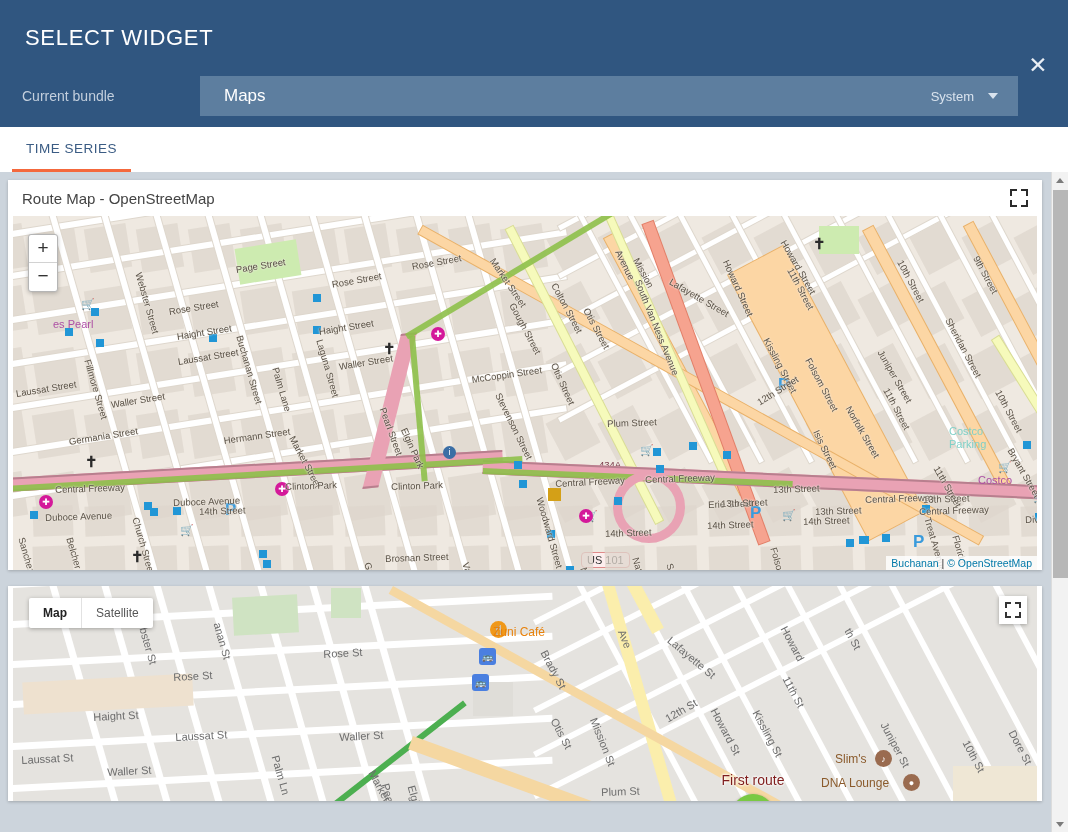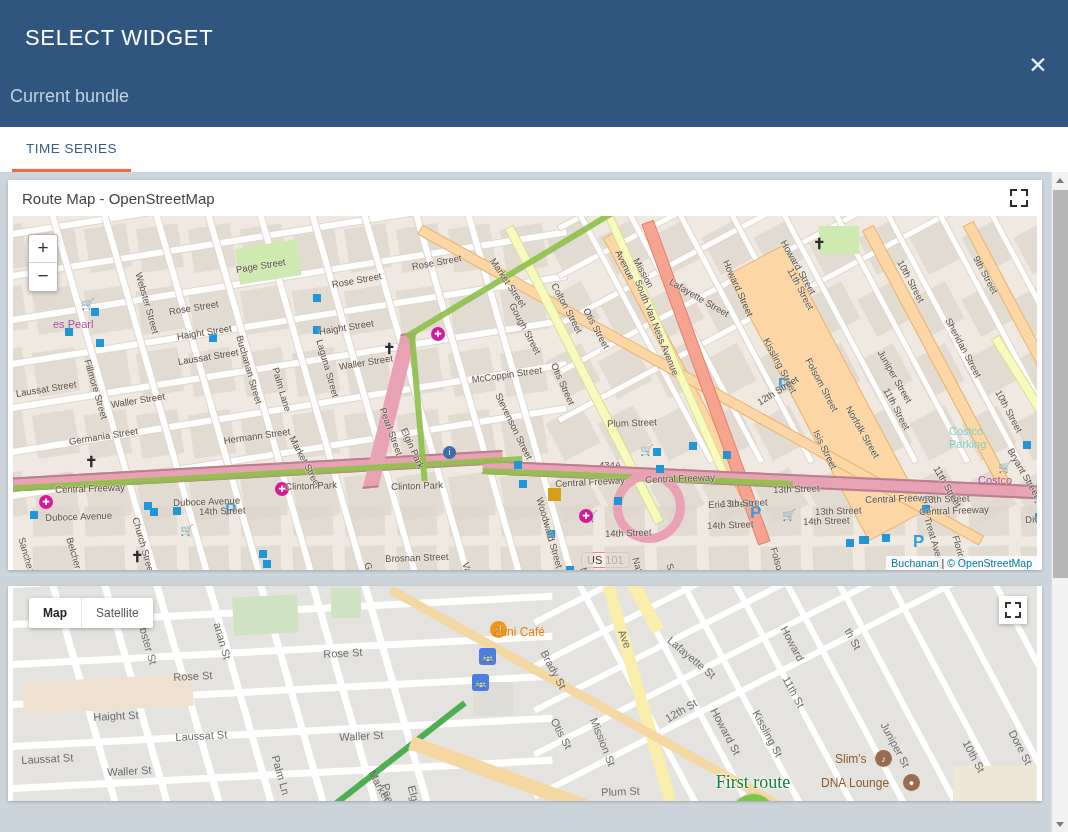--- a/index.html
+++ b/index.html
@@ -40,22 +40,22 @@
   }
   .bundle-row {
     position: absolute;
     left: 0; top: 76px;
     width: 1068px; height: 40px;
     display: flex;
     align-items: center;
   }
   .bundle-label {
     width: 200px;
-    padding-left: 10px;
-    font-size: 18px;
+    padding-left: 22px;
+    font-size: 14px;
     color: #c3cfdd;
   }
   .bundle-select {
     position: relative;
     width: 818px;
     height: 40px;
     background: #5d7e9f;
     display: flex;
     align-items: center;
     cursor: pointer;
@@ -277,25 +277,24 @@
     width: 44px; height: 44px;
     border-radius: 50%;
     background: #7ac943;
     display: flex; align-items: center; justify-content: center;
     box-shadow: 0 1px 3px rgba(0,0,0,0.4);
   }
   .route-marker .label {
     position: absolute;
     left: 50%; top: -22px;
     transform: translateX(-50%);
-    font-size: 18px;
-    color: #15803d;
+    font-size: 14px;
+    color: #7f1d1d;
     white-space: nowrap;
     text-shadow: 0 0 3px #fff, 0 0 3px #fff, 0 0 3px #fff;
-    font-family: Liberation Serif, serif;
   }
 
   
   .gm { background: #e5e3df; }
   .gm .groad { position: absolute; background: #ffffff; transform-origin: 0 0; }
   .gm .groad.arterial { background: #fbeeac; }
   .gm .groad.ramp { background: #f5d7a1; }
   .gm .gfill { position: absolute; background: #dfddd8; }
   .gm .ggreen { position: absolute; background: #cfe3c2; }
   .gm .glabel {
@@ -393,20 +392,27 @@
 </style>
 </head>
 <body>
 
 <div class="dialog-header">
   <div class="dialog-title">SELECT WIDGET</div>
   <div class="close-button">✕</div>
 
   <div class="bundle-row">
     <div class="bundle-label">Current bundle</div>
+    <div class="bundle-select">
+      <div class="bundle-select-value">Maps</div>
+      <div class="bundle-select-right">
+        <div class="bundle-select-scope">System</div>
+        <div class="caret"></div>
+      </div>
+    </div>
   </div>
 </div>
 
 <div class="tabbar">
   <div class="tabs" id="tabs-host">
       <div class="tab active">TIME SERIES</div>
     </div>
 </div>
 
 <div class="content">

